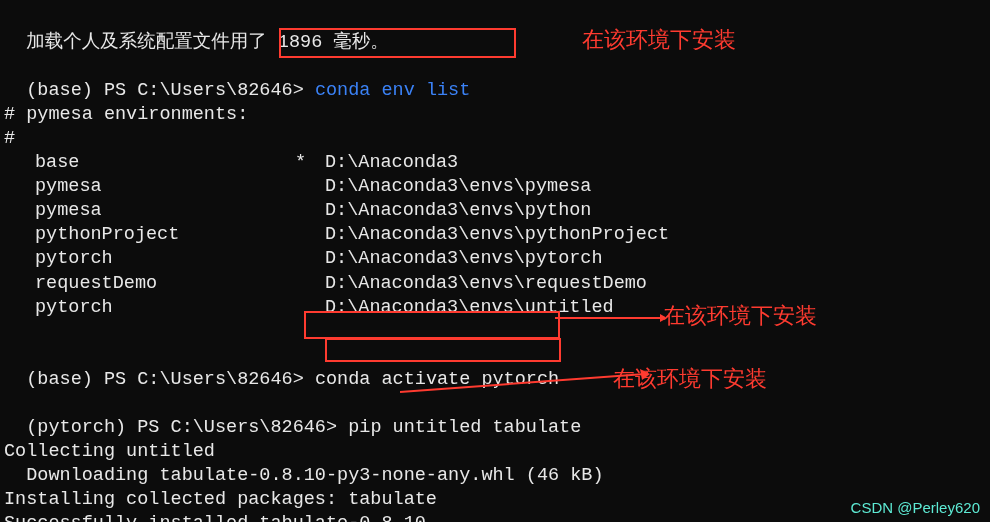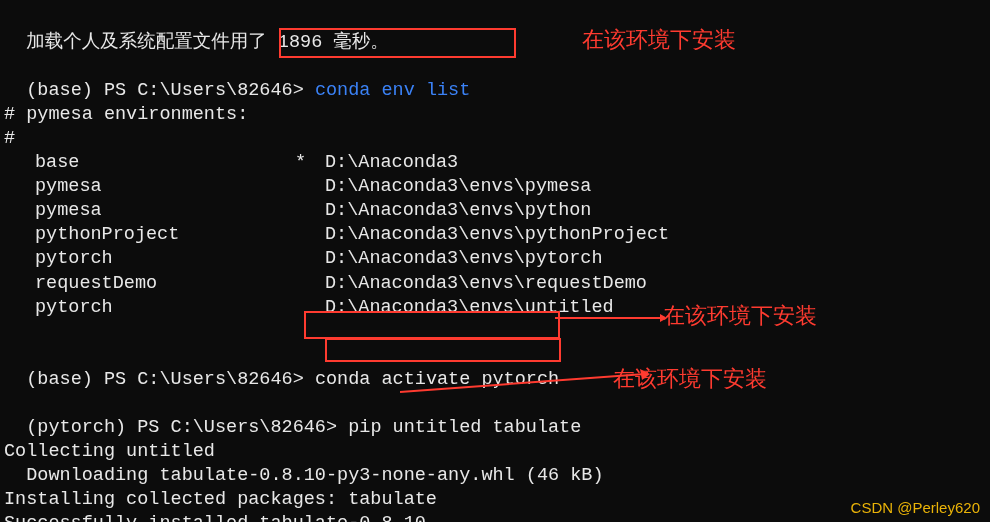--- a/index.html
+++ b/index.html
@@ -31,21 +31,21 @@
       pointer-events: none;
     }
     .arrow {
       position: absolute;
       pointer-events: none;
     }
     .watermark {
       position: absolute;
       bottom: 5px;
       right: 10px;
-      color: #eab308;
+      color: #5eead4;
       font-family: Arial, sans-serif;
       font-size: 15px;
     }
     .col-name { display: inline-block; width: 260px; margin-left: 31px; }
     .col-star { display: inline-block; width: 30px; }
     .col-path { display: inline-block; }
   </style>
 </head>
 <body>
 

